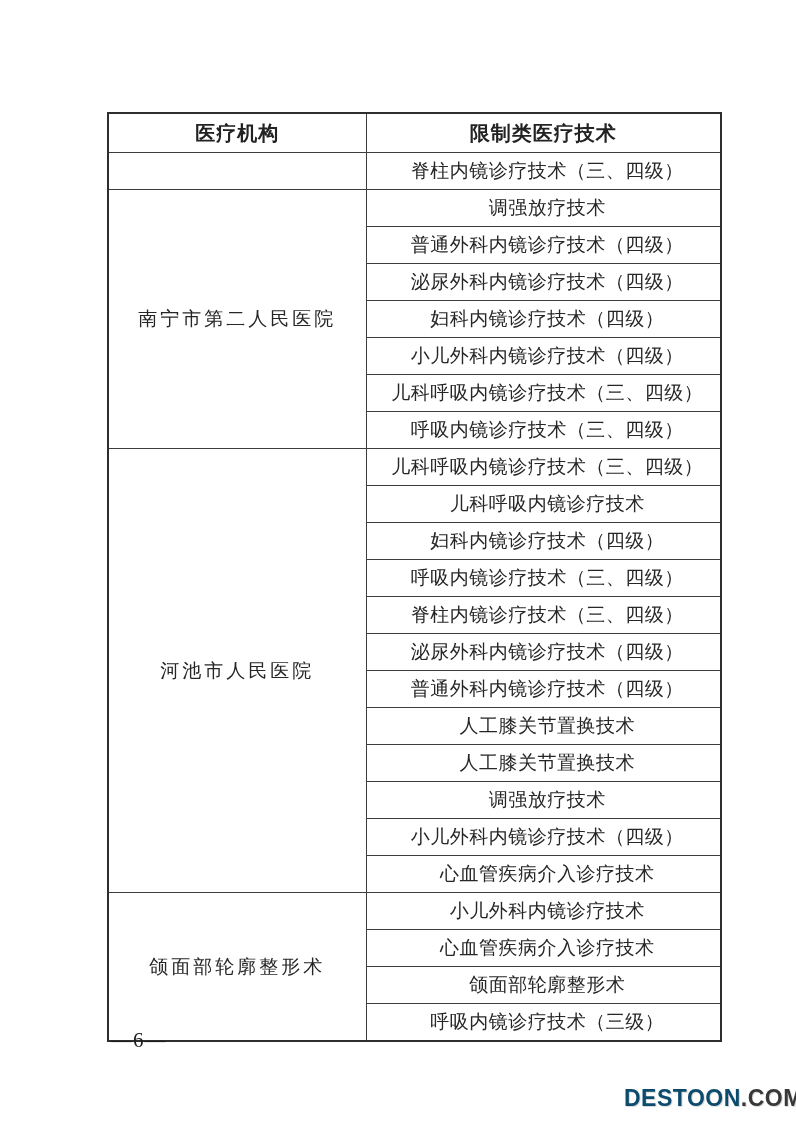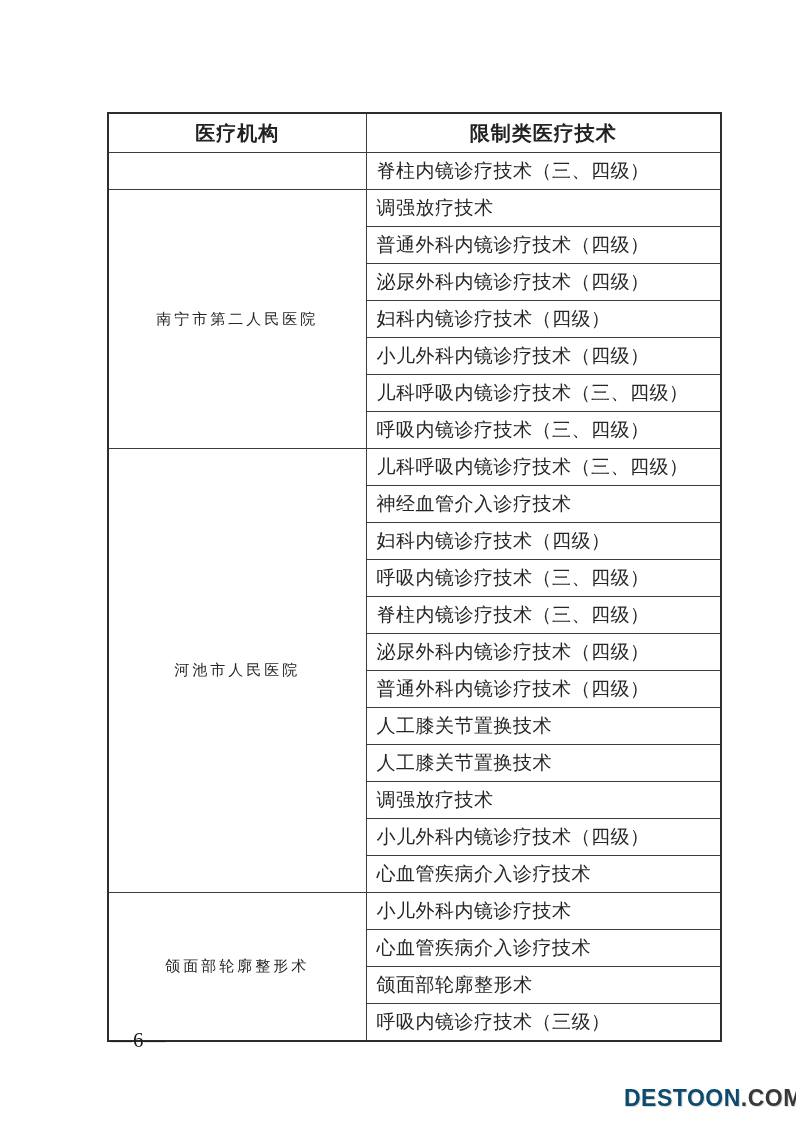--- a/index.html
+++ b/index.html
@@ -38,26 +38,26 @@
     height: 36px;
     font-size: 20px;
     font-weight: bold;
     text-align: center;
     letter-spacing: 1px;
     color: #222222;
   }
   .med-table td.tech-cell {
     height: 36px;
     font-size: 19px;
-    text-align: left;
+    text-align: center;
     padding: 0 2px 0 10px;
     letter-spacing: 0.5px;
   }
   .med-table td.hospital-cell {
-    font-size: 15px;
+    font-size: 19px;
     text-align: center;
     letter-spacing: 3px;
     padding: 0 4px;
   }
   .page-number {
     position: absolute;
     left: 111px;
     top: 1028px;
     font-size: 21px;
     letter-spacing: 1px;
@@ -119,21 +119,21 @@
           <td class="tech-cell">儿科呼吸内镜诊疗技术（三、四级）</td>
         </tr>
         <tr>
           <td class="tech-cell">呼吸内镜诊疗技术（三、四级）</td>
         </tr>
         <tr>
           <td class="hospital-cell" rowspan="12">河池市人民医院</td>
           <td class="tech-cell">儿科呼吸内镜诊疗技术（三、四级）</td>
         </tr>
         <tr>
-          <td class="tech-cell">神经血管介入诊疗技术</td>
+          <td class="tech-cell">儿科呼吸内镜诊疗技术</td>
         </tr>
         <tr>
           <td class="tech-cell">妇科内镜诊疗技术（四级）</td>
         </tr>
         <tr>
           <td class="tech-cell">呼吸内镜诊疗技术（三、四级）</td>
         </tr>
         <tr>
           <td class="tech-cell">脊柱内镜诊疗技术（三、四级）</td>
         </tr>

